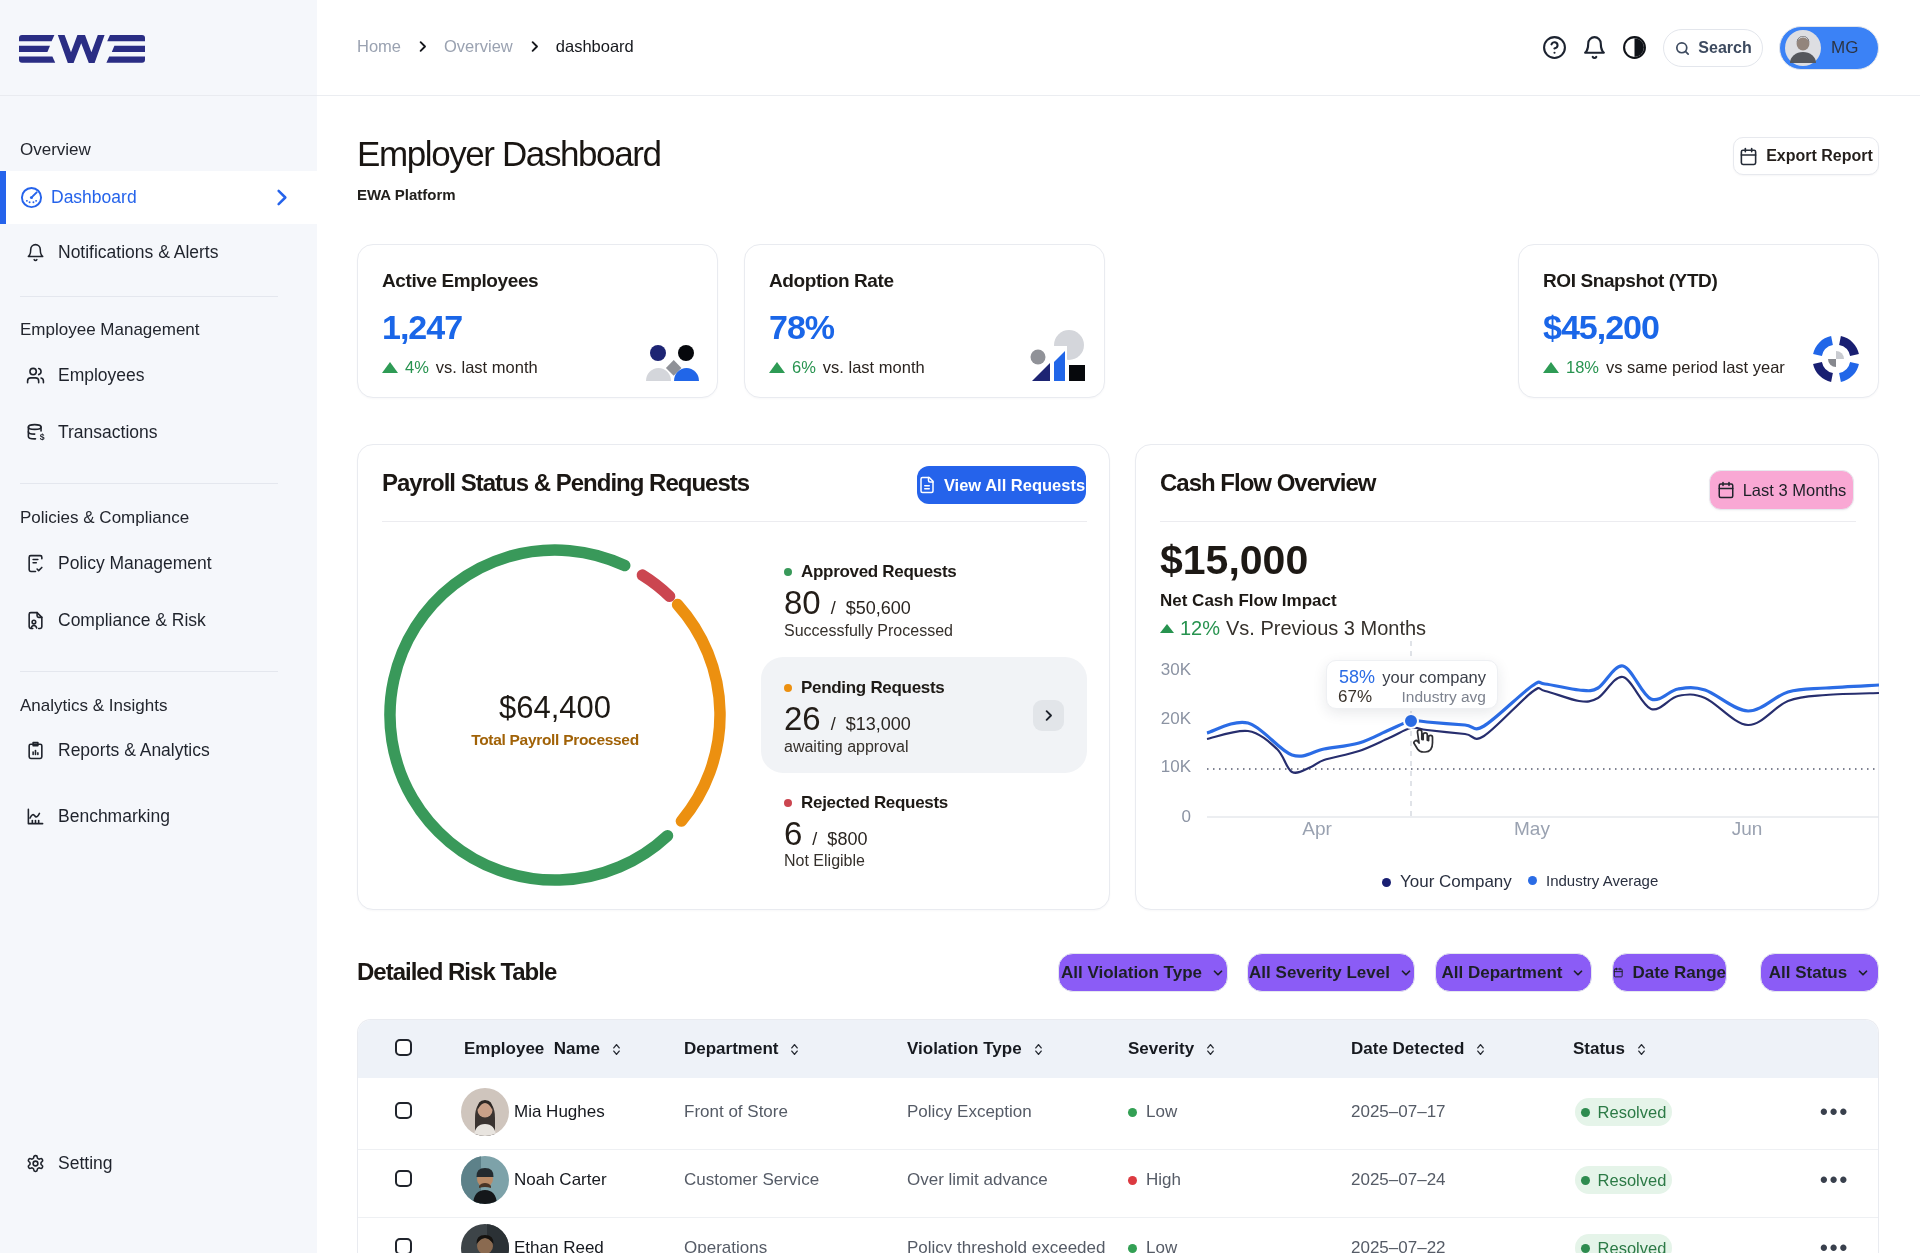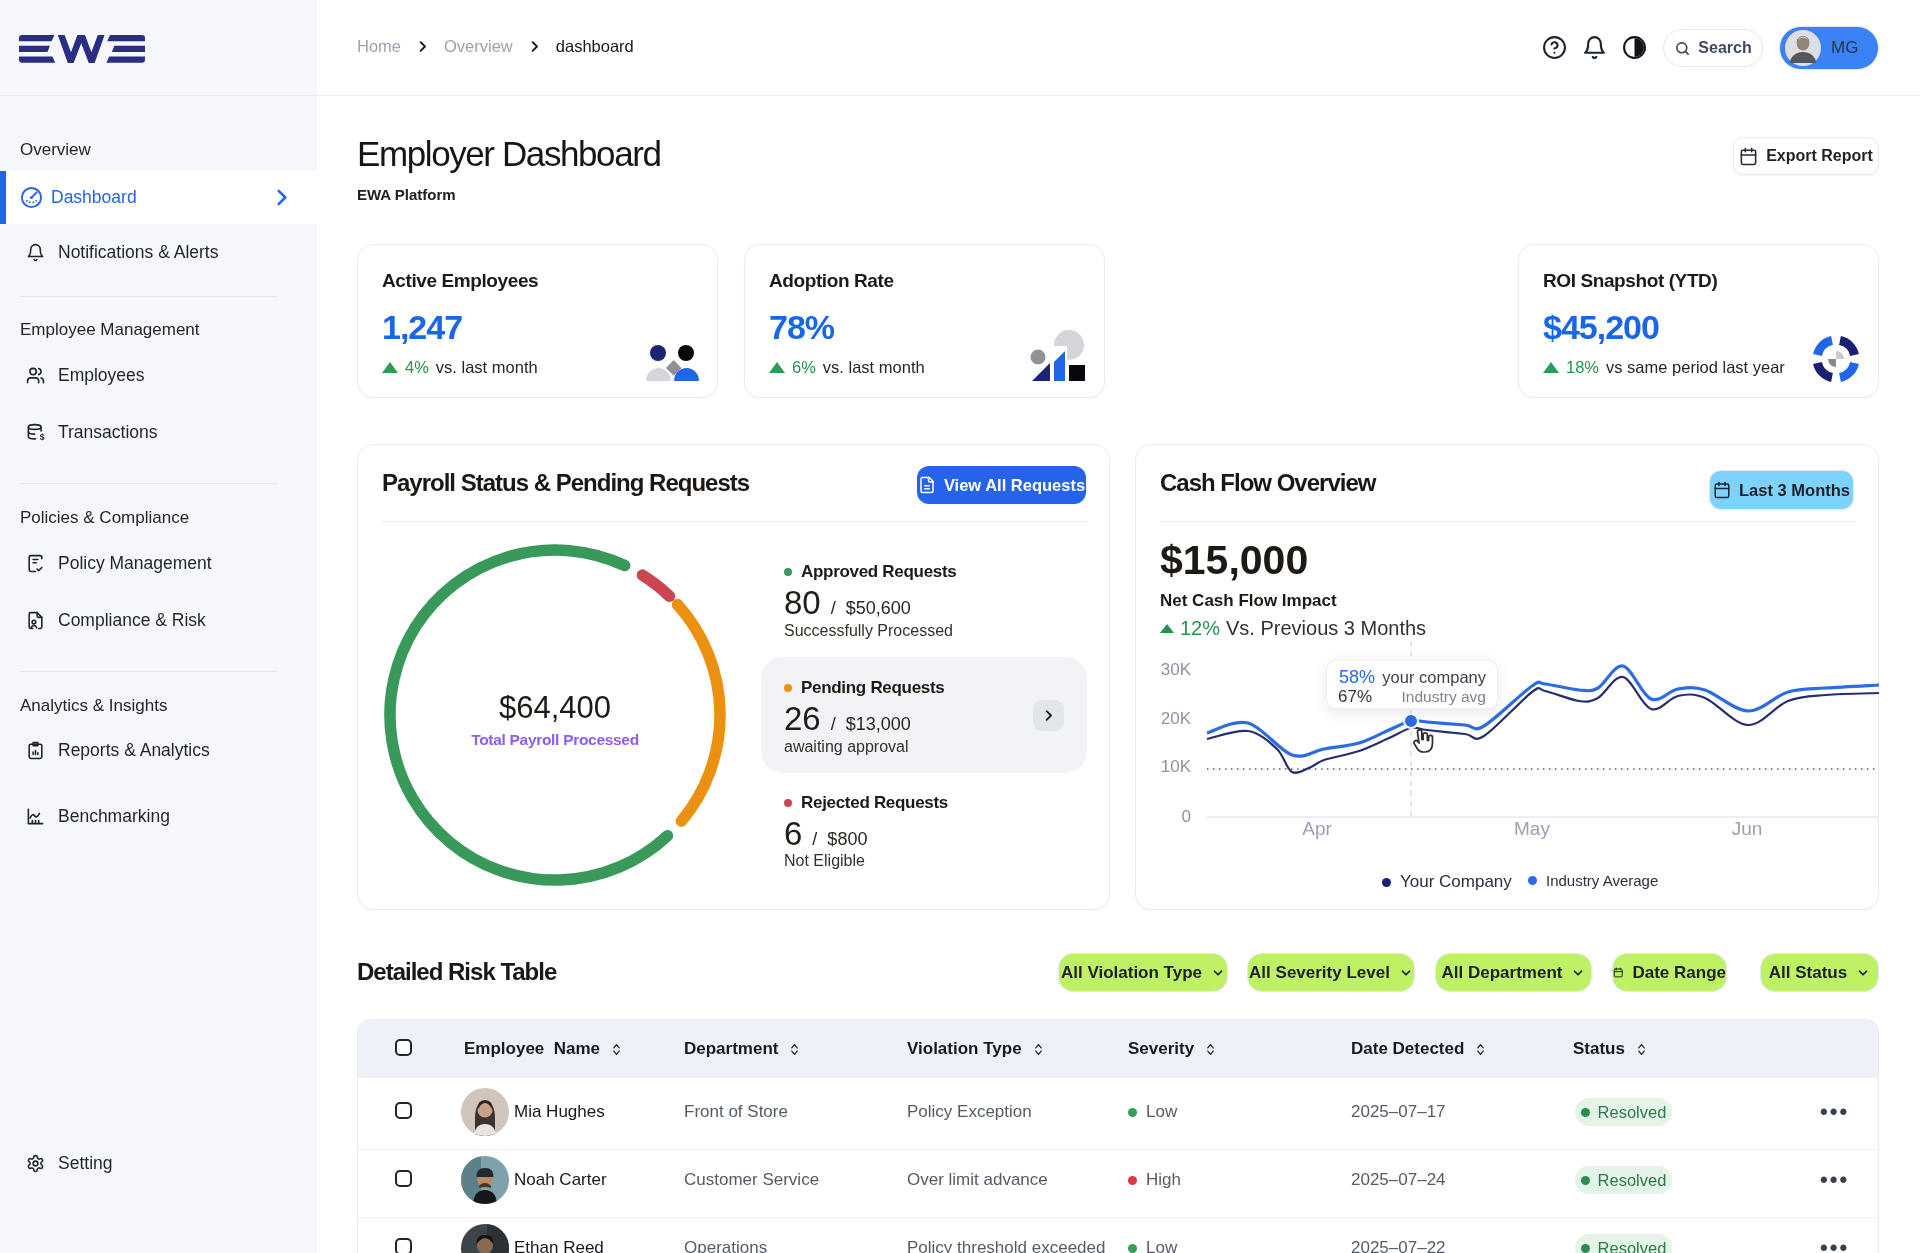--- a/index.html
+++ b/index.html
@@ -34,24 +34,24 @@
 .kpi .num { position:absolute; left:24px; top:63px; font-size:34px; font-weight:700; color:#1a66e8; letter-spacing:-1px; }
 .kpi .delta { position:absolute; left:24px; top:113px; font-size:16.5px; color:#2b2420; display:flex; align-items:center; gap:7px; }
 .kpi .delta .pct { color:#27934f; }
 .kpi .tri { width:0; height:0; border-left:8px solid transparent; border-right:8px solid transparent; border-bottom:11px solid #2e9b55; }
 .kpi .icon { position:absolute; right:18px; bottom:14px; }
 
 .panel { position:absolute; top:444px; background:#fff; border:1px solid #e9ebf0; border-radius:16px; box-shadow:0 1px 2px rgba(20,30,60,.03); }
 .panel h2 { position:absolute; left:24px; top:24px; font-size:24px; font-weight:700; letter-spacing:-1px; color:#1b1714; }
 .pdivider { position:absolute; left:24px; top:76px; height:1px; background:#ececf0; }
 .vab { position:absolute; left:559px; top:21px; width:169px; height:38px; background:#2563eb; border-radius:12px; display:flex; align-items:center; justify-content:center; gap:8px; color:#fff; font-size:16.5px; font-weight:700; }
-.l3m { position:absolute; left:573px; top:25px; width:145px; height:40px; background:#7dd3fc; border:1px solid #e7e9ee; border-radius:12px; display:flex; align-items:center; justify-content:center; gap:8px; color:#1d2027; font-size:16.5px; font-weight:700; box-shadow:0 1px 2px rgba(20,30,60,.04); }
+.l3m { position:absolute; left:573px; top:25px; width:145px; height:40px; background:#f9a8d4; border:1px solid #e7e9ee; border-radius:12px; display:flex; align-items:center; justify-content:center; gap:8px; color:#1d2027; font-size:16.5px; font-weight:400; box-shadow:0 1px 2px rgba(20,30,60,.04); }
 
 .rt-title { position:absolute; left:357px; top:958px; font-size:24px; font-weight:700; letter-spacing:-1px; color:#1b1714; }
-.fpill { position:absolute; top:953px; height:39px; white-space:nowrap; background:#bef264; border:1px solid #e5e8ee; border-radius:15px; display:flex; align-items:center; justify-content:center; gap:9px; font-size:17px; font-weight:700; color:#1d2027; }
+.fpill { position:absolute; top:953px; height:39px; white-space:nowrap; background:#8b5cf6; border:1px solid #e5e8ee; border-radius:15px; display:flex; align-items:center; justify-content:center; gap:9px; font-size:17px; font-weight:700; color:#1d2027; }
 .table { position:absolute; left:357px; top:1019px; width:1522px; height:234px; background:#fff; border:1px solid #e9ebf0; border-radius:14px 14px 0 0; border-bottom:none; overflow:hidden; }
 .thead { position:absolute; left:0; top:0; width:100%; height:58px; background:#eef2f8; }
 .th { position:absolute; top:0; height:58px; display:flex; align-items:center; gap:10px; font-size:17px; font-weight:700; color:#171a20; }
 .row { position:absolute; left:0; width:100%; height:72px; border-bottom:1px solid #eef0f3; }
 .cell { position:absolute; top:0; height:68px; display:flex; align-items:center; font-size:17px; color:#555b66; }
 .cb { position:absolute; left:37px; top:24px; width:17px; height:17px; border:2px solid #20242c; border-radius:5px; background:#fff; }
 .cb.h { top:19px; }
 .avatar { position:absolute; left:103px; top:10px; width:48px; height:48px; border-radius:50%; overflow:hidden; }
 .ename { position:absolute; left:156px; top:0; height:68px; display:flex; align-items:center; font-size:17px; color:#15181e; }
 .dot { width:9px; height:9px; border-radius:50%; display:inline-block; }
@@ -277,21 +277,21 @@
         </svg>View All Requests</div>
     <div class="pdivider" style="width:705px"></div>
     <svg style="position:absolute;left:0;top:0" width="400" height="466" viewBox="0 0 400 466">
       <g fill="none" stroke-width="11.5" stroke-linecap="round">
         <path d="M 309.5 390.7 A 165.0 165.0 0 1 1 266.7 120.5" stroke="#39995a"></path>
         <path d="M 284.4 130.1 A 165.0 165.0 0 0 1 311.6 151.3" stroke="#cb4650"></path>
         <path d="M 319.6 159.6 A 165.0 165.0 0 0 1 323.4 376.1" stroke="#ec9010"></path>
       </g>
     </svg>
     <div class="abs" style="left:47px;top:245px;width:300px;text-align:center;font-size:31px;color:#1d1915;">$64,400</div>
-    <div class="abs" style="left:47px;top:286px;width:300px;text-align:center;font-size:15.5px;font-weight:700;letter-spacing:-.3px;color:#8b5cf6;">Total Payroll Processed</div>
+    <div class="abs" style="left:47px;top:286px;width:300px;text-align:center;font-size:15.5px;font-weight:700;letter-spacing:-.3px;color:#a16207;">Total Payroll Processed</div>
 
     <div class="abs" style="left:426px;top:117px;display:flex;align-items:center;gap:9px;">
         <span class="dot" style="background:#39995a;width:8px;height:8px"></span>
         <span style="font-size:17px;font-weight:700;letter-spacing:-.3px;color:#1e1a16">Approved Requests</span>
       </div>
     <div class="abs" style="left:426px;top:141px;line-height:1;"><span style="font-size:33px;color:#231d18">80</span><span style="font-size:18px;color:#2a2521">&nbsp;&nbsp;/&nbsp;&nbsp;$50,600</span></div>
     <div class="abs" style="left:426px;top:177px;font-size:16px;color:#35302b;">Successfully Processed</div>
 
     <div class="abs" style="left:403px;top:212px;width:326px;height:116px;background:#f1f3f6;border-radius:22px;"></div>
     <div class="abs" style="left:426px;top:233px;display:flex;align-items:center;gap:9px;">

